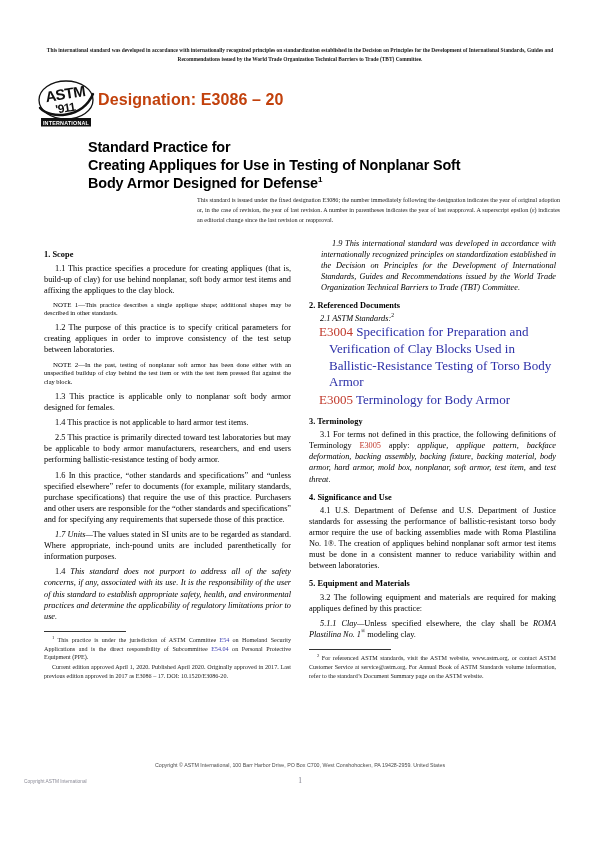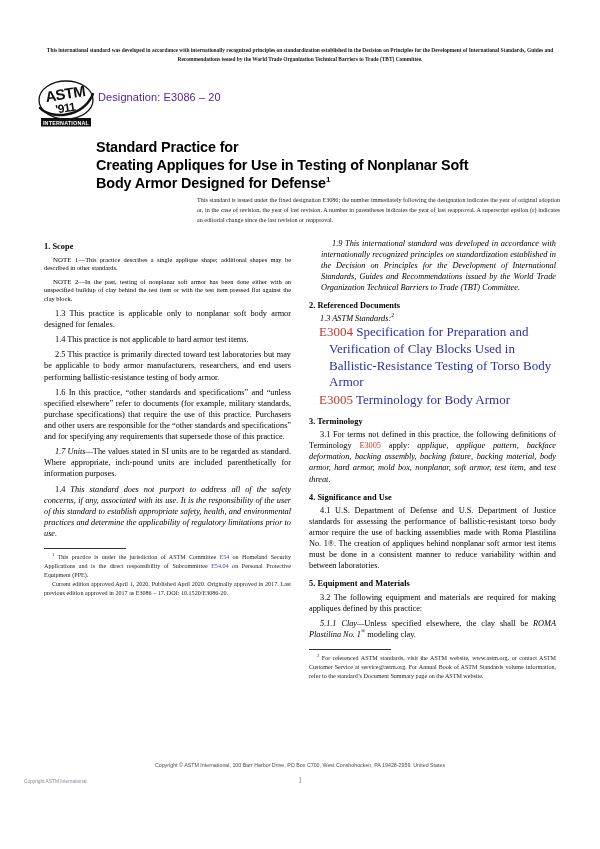--- a/index.html
+++ b/index.html
@@ -50,30 +50,30 @@
     top: 0;
     width: 62px;
     height: 50px;
   }
   .astm-logo svg { display: block; }
   .designation {
     position: absolute;
     left: 62px;
     top: 13px;
     font-family: "Liberation Sans", sans-serif;
-    font-size: 11px;
-    font-weight: normal;
+    font-size: 16px;
+    font-weight: bold;
     letter-spacing: 0.1px;
-    color: #4c1d95;
+    color: #c2410c;
   }
 
   
   .title-block {
     position: absolute;
-    left: 96px;
+    left: 88px;
     top: 138px;
     width: 462px;
   }
   .title-line {
     font-family: "Liberation Sans", sans-serif;
     font-size: 14.4px;
     font-weight: bold;
     line-height: 1.26;
     letter-spacing: -0.15px;
     color: #000;
@@ -106,21 +106,21 @@
   .col-left  { left: 44px; }
   .col-right { left: 309px; }
 
   .sec-head {
     font-family: "Liberation Serif", serif;
     font-size: 8.3px;
     font-weight: bold;
     margin: 8px 0 3.5px 0;
     letter-spacing: 0.05px;
   }
-  .sec-head:first-child { margin-top: 4px; }
+  .sec-head:first-child { margin-top: 12px; }
 
   p.para {
     font-family: "Liberation Serif", serif;
     font-size: 8.3px;
     line-height: 1.335;
     text-align: justify;
     text-indent: 11px;
     margin: 0 0 4.2px 0;
     letter-spacing: -0.02px;
   }
@@ -240,23 +240,25 @@
     <div class="title-line">Creating Appliques for Use in Testing of Nonplanar Soft</div>
     <div class="title-line"><span>Body Armor Designed for Defense</span><sup>1</sup></div>
   </div>
 
   <div class="issue-note">This standard is issued under the fixed designation E3086; the number immediately following the designation indicates the year of original adoption or, in the case of revision, the year of last revision. A number in parentheses indicates the year of last reapproval. A superscript epsilon (ε) indicates an editorial change since the last revision or reapproval.</div>
 
   <div class="col col-left">
 
     <div class="sec-head">1. Scope</div>
 
+    <p class="para">1.1 This practice specifies a procedure for creating appliques (that is, build-up of clay) for use behind nonplanar, soft body armor test items and affixing the appliques to the clay block.</p>
 
     <p class="note"><span class="nlabel">NOTE 1—</span><span>This practice describes a single applique shape; additional shapes may be described in other standards.</span></p>
 
+    <p class="para">1.2 The purpose of this practice is to specify critical parameters for creating appliques in order to improve consistency of the test setup between laboratories.</p>
 
     <p class="note"><span class="nlabel">NOTE 2—</span><span>In the past, testing of nonplanar soft armor has been done either with an unspecified buildup of clay behind the test item or with the test item pressed flat against the clay block.</span></p>
 
     <p class="para">1.3 This practice is applicable only to nonplanar soft body armor designed for females.</p>
     <p class="para">1.4 This practice is not applicable to hard armor test items.</p>
     <p class="para">2.5 This practice is primarily directed toward test laboratories but may be applicable to body armor manufacturers, researchers, and end users performing ballistic-resistance testing of body armor.</p>
     <p class="para">1.6 In this practice, “other standards and specifications” and “unless specified elsewhere” refer to documents (for example, military standards, purchase specifications) that require the use of this practice. Purchasers and other users are responsible for the “other standards and specifications” and for specifying any requirements that supersede those of this practice.</p>
 
     <p class="para"><em>1.7 Units—</em><span>The values stated in SI units are to be regarded as standard. Where appropriate, inch-pound units are included parenthetically for information purposes.</span></p>
 
@@ -268,21 +270,21 @@
 
     <p class="fnote">Current edition approved April 1, 2020. Published April 2020. Originally approved in 2017. Last previous edition approved in 2017 as E3086 – 17. DOI: 10.1520/E3086-20.</p>
   </div>
 
   <div class="col col-right">
 
     <p class="para ital">1.9 This international standard was developed in accordance with internationally recognized principles on standardization established in the Decision on Principles for the Development of International Standards, Guides and Recommendations issued by the World Trade Organization Technical Barriers to Trade (TBT) Committee.</p>
 
     <div class="sec-head">2. Referenced Documents</div>
 
-    <div class="std-sub"><i>1.3 ASTM Standards:</i><sup>2</sup></div>
+    <div class="std-sub"><i>2.1 ASTM Standards:</i><sup>2</sup></div>
 
     <div class="std-item"><span class="std-id">E3004</span> <span>Specification for Preparation and Verification of Clay Blocks Used in Ballistic-Resistance Testing of Torso Body Armor</span></div>
 
     <div class="std-item"><span class="std-id">E3005</span> <span>Terminology for Body Armor</span></div>
 
     <div class="sec-head">3. Terminology</div>
 
     <p class="para"><span>3.1 For terms not defined in this practice, the following definitions of Terminology </span><span class="std-id">E3005</span><span> apply: </span><em>applique, applique pattern, backface deformation, backing assembly, backing fixture, backing material, body armor, hard armor, mold box, nonplanar, soft armor, test item,</em><span> and </span><em>test threat</em><span>.</span></p>
 
     <div class="sec-head">4. Significance and Use</div>

